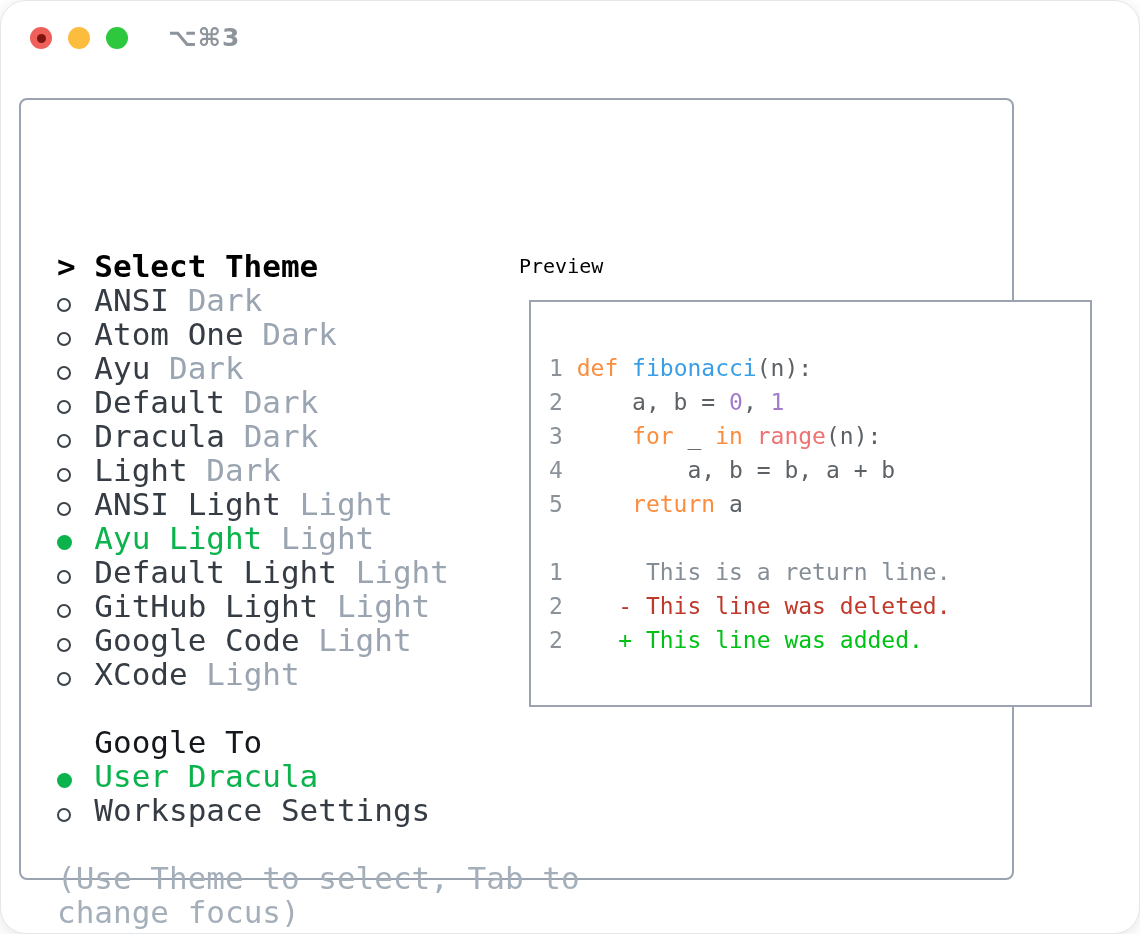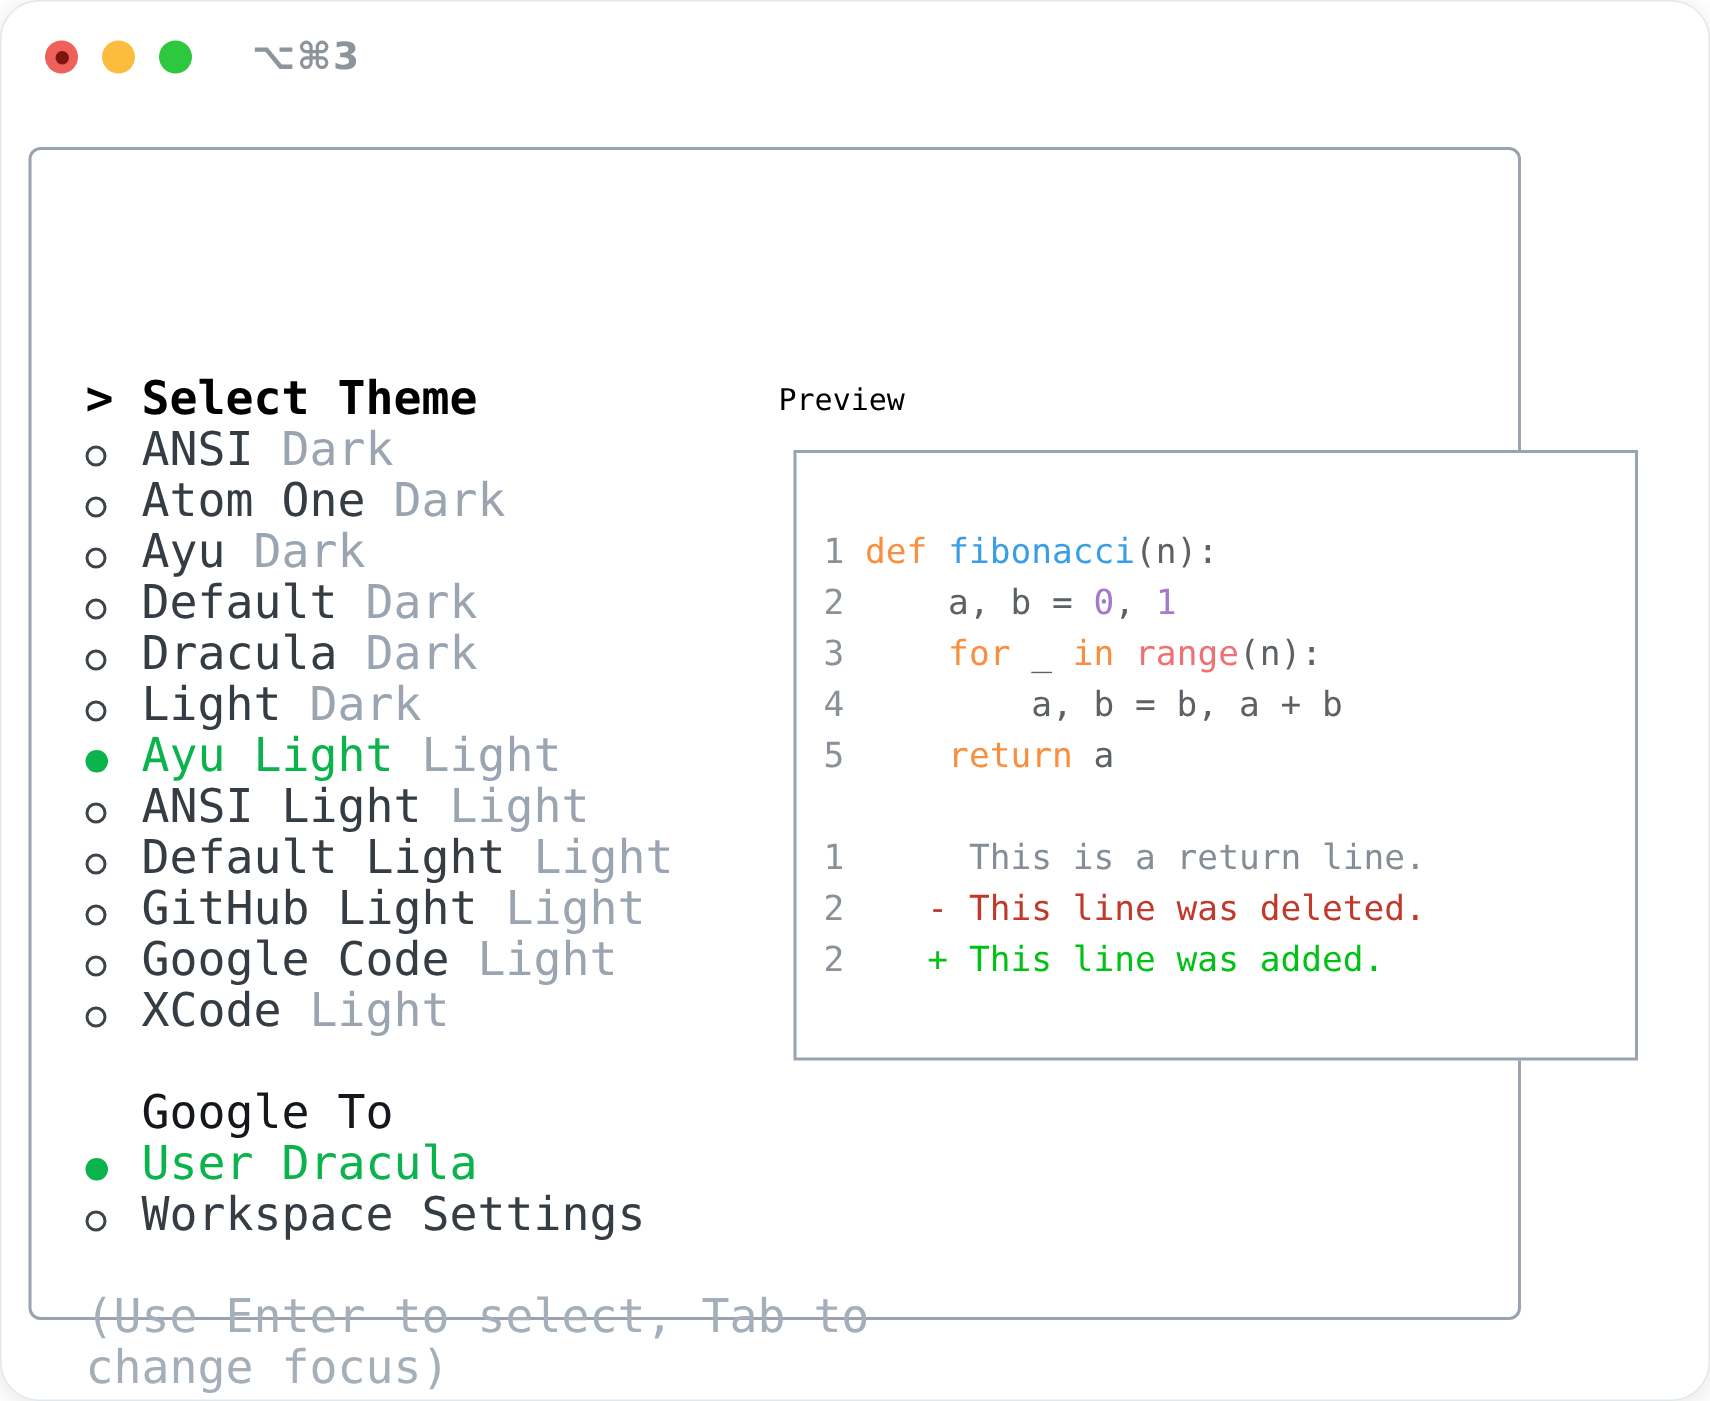--- a/index.html
+++ b/index.html
@@ -85,36 +85,36 @@
 
     <div class="left-pane">
       <div class="row"><span class="cell"><span class="caret">&gt;</span></span><span class="list-header">Select Theme</span></div>
       <div id="theme-list">
           <div class="row"><span class="cell"><span class="radio"></span></span><span class="name">ANSI</span> <span class="variant">Dark</span></div>
           <div class="row"><span class="cell"><span class="radio"></span></span><span class="name">Atom One</span> <span class="variant">Dark</span></div>
           <div class="row"><span class="cell"><span class="radio"></span></span><span class="name">Ayu</span> <span class="variant">Dark</span></div>
           <div class="row"><span class="cell"><span class="radio"></span></span><span class="name">Default</span> <span class="variant">Dark</span></div>
           <div class="row"><span class="cell"><span class="radio"></span></span><span class="name">Dracula</span> <span class="variant">Dark</span></div>
           <div class="row"><span class="cell"><span class="radio"></span></span><span class="name">Light</span> <span class="variant">Dark</span></div>
+          <div class="row"><span class="cell"><span class="radio"></span></span><span class="name">ANSI Light</span> <span class="variant">Light</span></div>
           <div class="row"><span class="cell"><span class="radio sel"></span></span><span class="name sel">Ayu Light</span> <span class="variant">Light</span></div>
-          <div class="row"><span class="cell"><span class="radio"></span></span><span class="name">ANSI Light</span> <span class="variant">Light</span></div>
           <div class="row"><span class="cell"><span class="radio"></span></span><span class="name">Default Light</span> <span class="variant">Light</span></div>
           <div class="row"><span class="cell"><span class="radio"></span></span><span class="name">GitHub Light</span> <span class="variant">Light</span></div>
           <div class="row"><span class="cell"><span class="radio"></span></span><span class="name">Google Code</span> <span class="variant">Light</span></div>
           <div class="row"><span class="cell"><span class="radio"></span></span><span class="name">XCode</span> <span class="variant">Light</span></div>
         </div>
       <div class="spacer"></div>
       <div class="row"><span class="cell"></span><span class="section-header">Google To</span></div>
       <div id="apply-list">
           <div class="row"><span class="cell"><span class="radio sel"></span></span><span class="name sel">User Dracula</span></div>
           <div class="row"><span class="cell"><span class="radio"></span></span><span class="name">Workspace Settings</span></div>
         </div>
       <div class="spacer"></div>
       <div id="hint" class="hint">
-          <div class="row">(Use Enter to select, Tab to</div>
+          <div class="row">(Use Theme to select, Tab to</div>
           <div class="row">change focus)</div>
         </div>
     </div>
 
     <div class="preview-header">Preview</div>
     <div class="preview-box">
       <div id="code" class="code">
           <div class="code-line"><span class="gutter">1</span><span class="tok-keyword">def</span><span class="tok-plain"> </span><span class="tok-function">fibonacci</span><span class="tok-plain">(n):</span></div>
           <div class="code-line"><span class="gutter">2</span><span class="tok-plain">    a, b = </span><span class="tok-number">0</span><span class="tok-plain">, </span><span class="tok-number">1</span></div>
           <div class="code-line"><span class="gutter">3</span><span class="tok-plain">    </span><span class="tok-keyword">for</span><span class="tok-plain"> _ </span><span class="tok-keyword">in</span><span class="tok-plain"> </span><span class="tok-builtin">range</span><span class="tok-plain">(n):</span></div>

